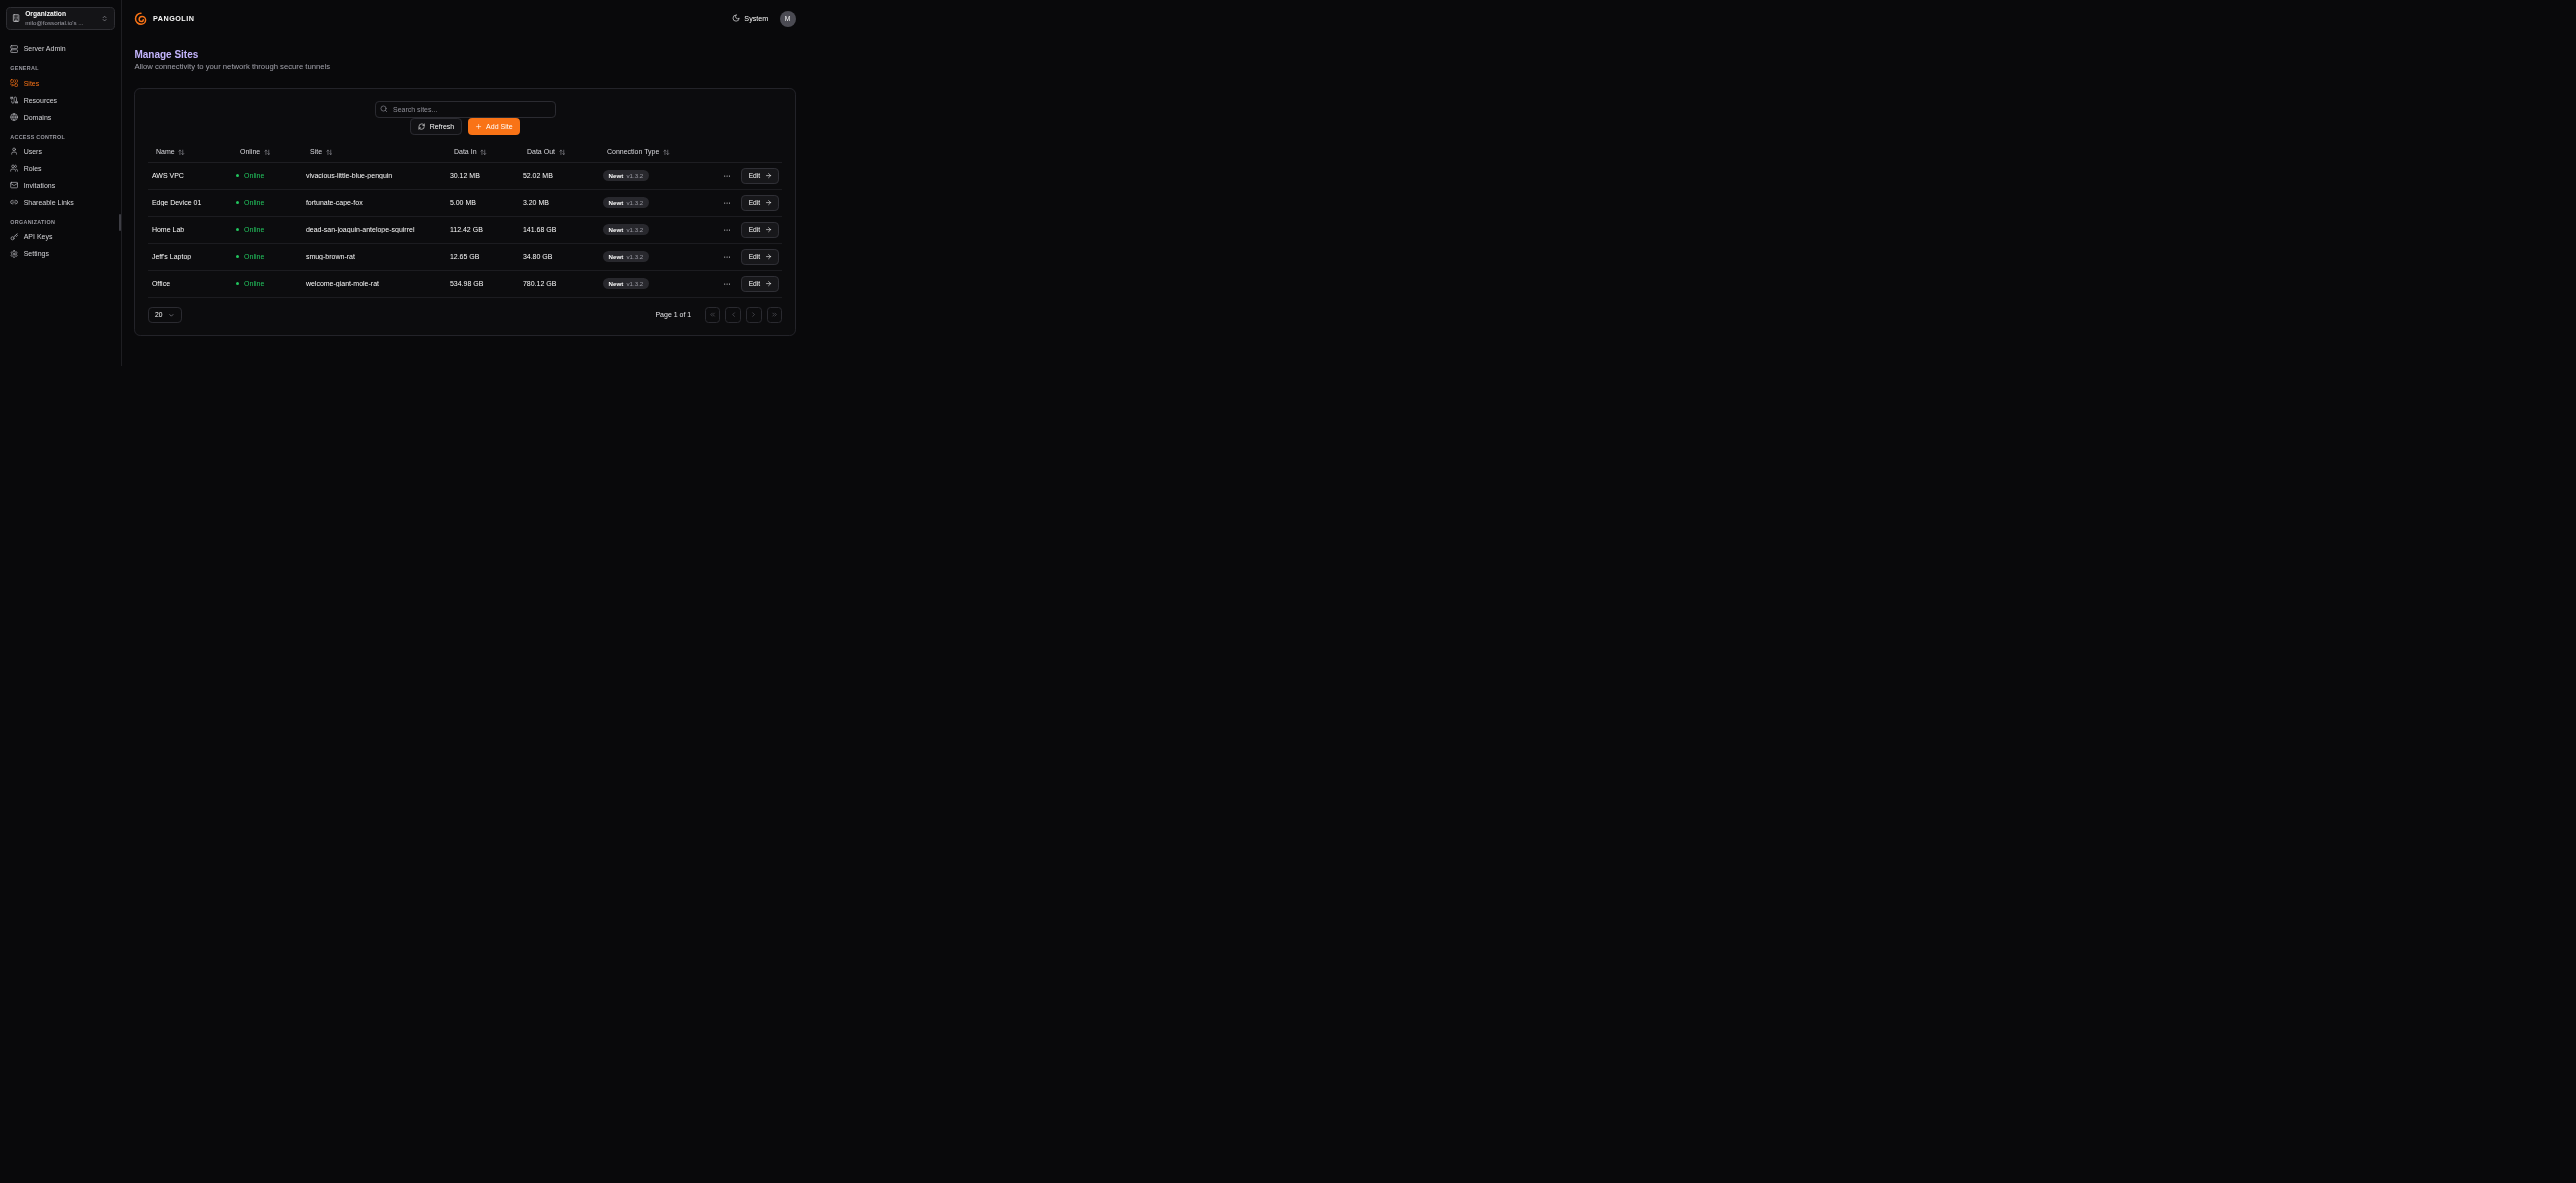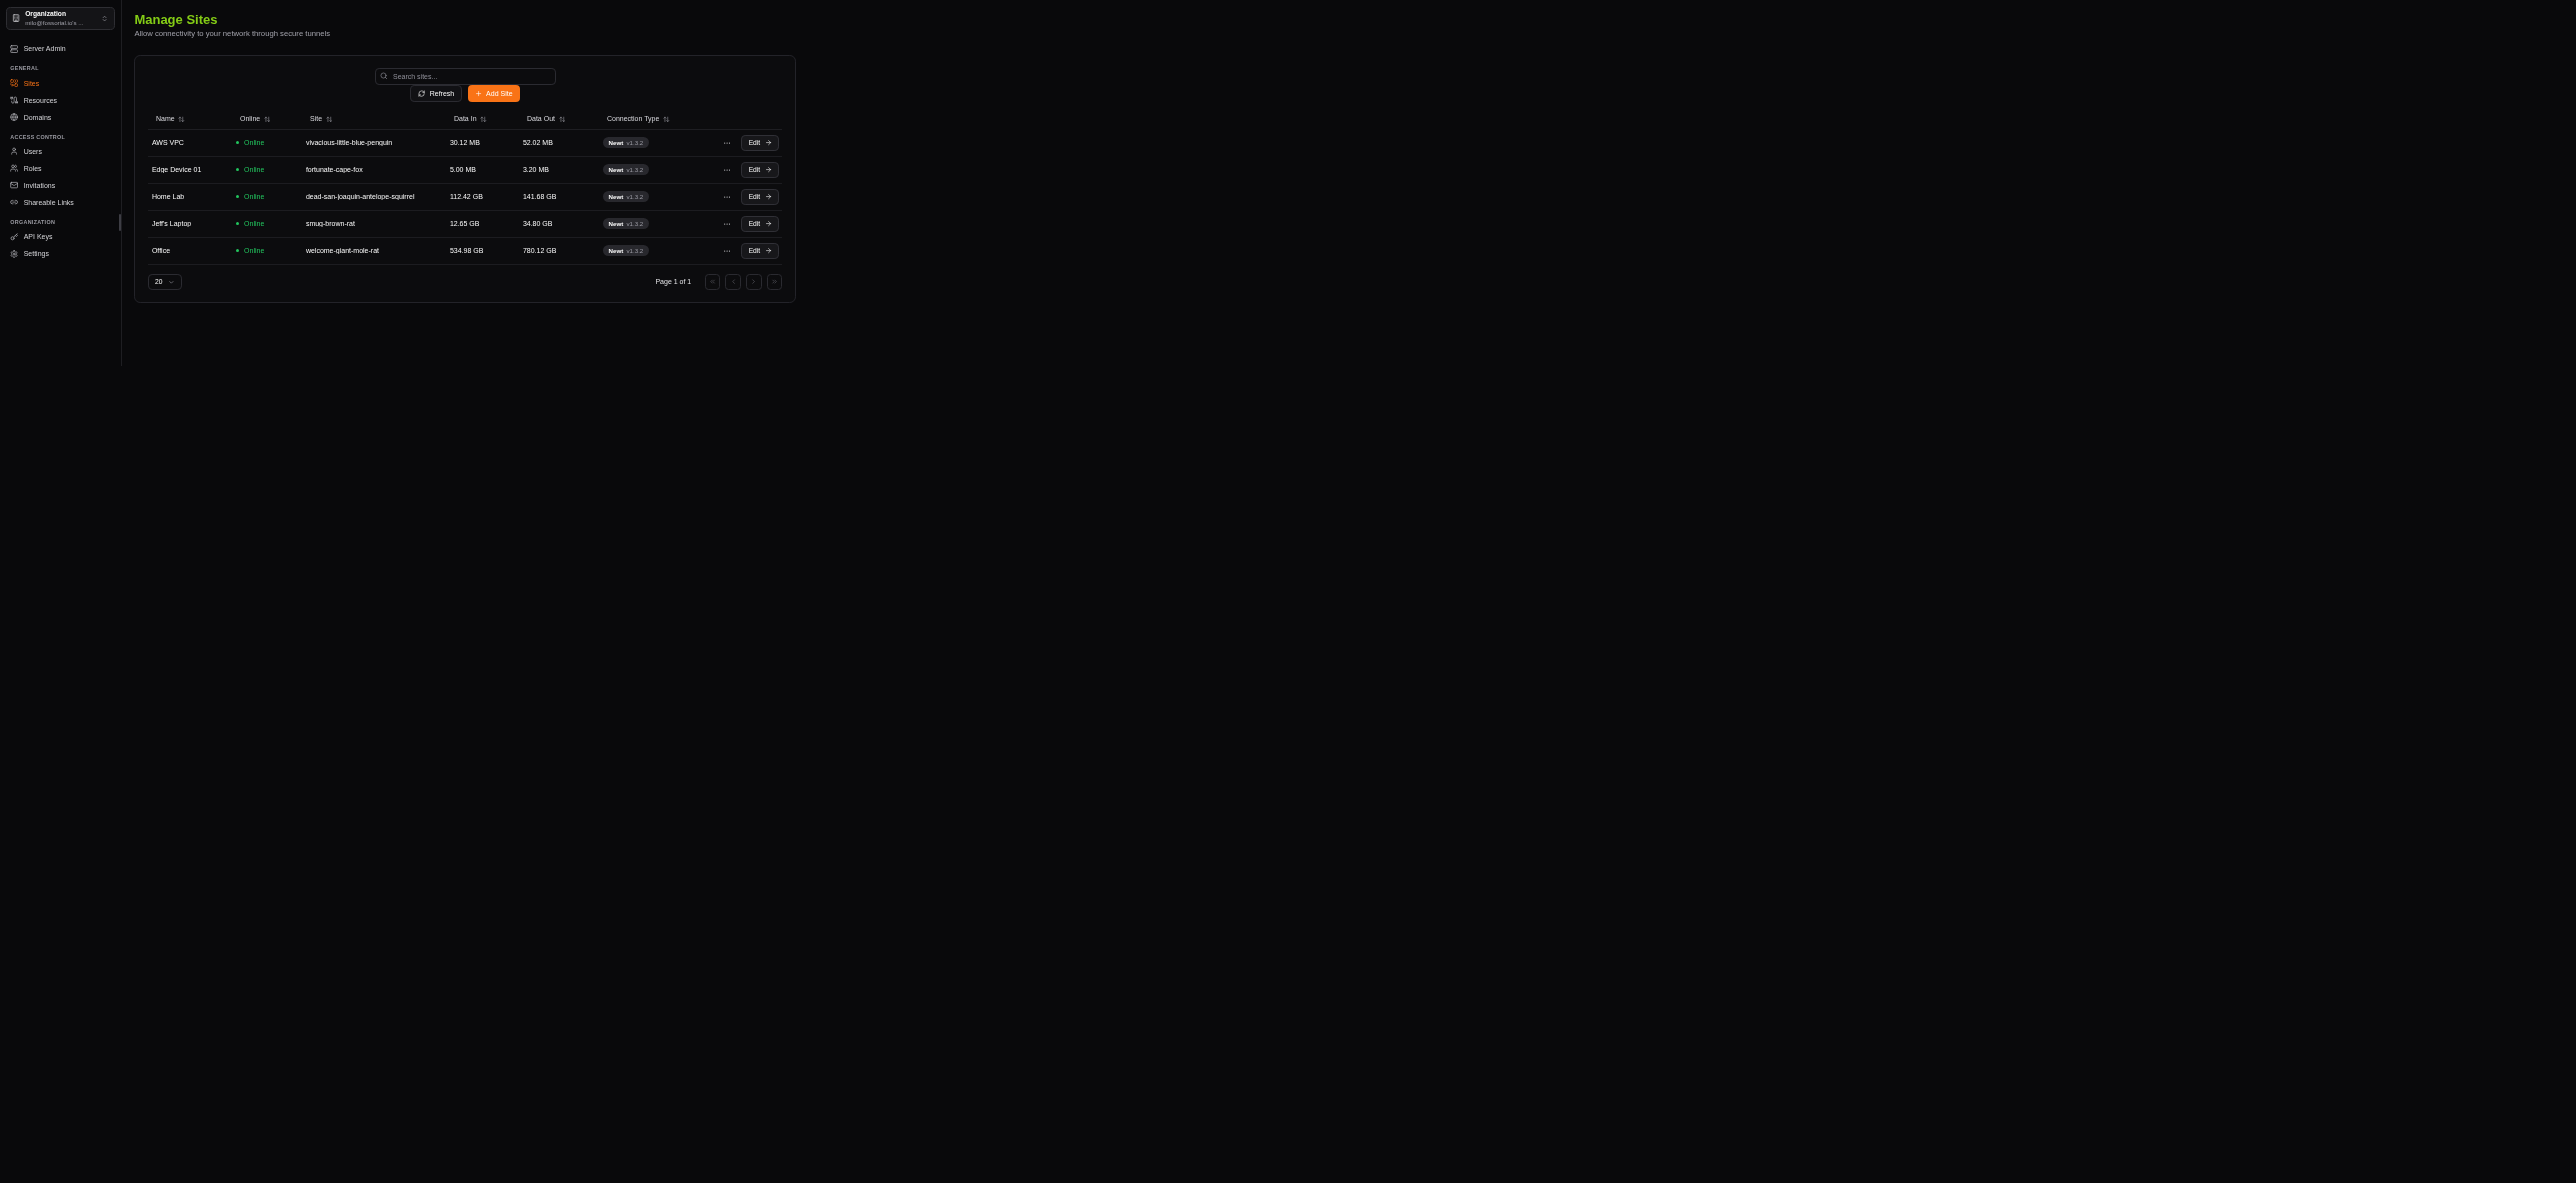--- a/index.html
+++ b/index.html
@@ -54,21 +54,21 @@
   .top-right { display:flex; align-items:center; gap:11.3px; }
   .theme-toggle { display:flex; align-items:center; gap:4.6px; font-size:7.2px; color:#fafafa; }
   .theme-toggle .nav-ic { color:#e4e4e7; }
   .avatar {
     width:16px; height:16px; border-radius:50%; background:#4b4b53;
     display:flex; align-items:center; justify-content:center;
     font-size:6.7px; color:#fafafa;
   }
 
   .page-head { margin-top:12.4px; }
-  .page-title { font-size:13px; font-weight:700; color:#84cc16; }
+  .page-title { font-size:10px; font-weight:700; color:#c4b5fd; }
   .page-subtitle { margin-top:2px; font-size:7.7px; color:#a1a1aa; }
 
   
   .card {
     margin-top:16.5px; border:0.5px solid #232329; background:#0c0c0e;
     border-radius:6.2px; padding:12px 12.4px 12.4px;
   }
   .toolbar { display:flex; align-items:center; justify-content:space-between;flex-direction:column; }
   .search-box {
     position:relative; width:181px; height:17px;
@@ -283,20 +283,43 @@
         </span>
         <span>Settings</span>
       </button>
     </nav>
 
     <div class="sidebar-scroll-thumb"></div>
   </aside>
 
   <main class="main">
 
+    <div class="topbar">
+      <a class="brand" style="text-decoration:none">
+        <span class="brand-logo">
+          <svg viewBox="0 0 32 32" style="width:14px;height:14px;stroke:var(--accent,#f97316);stroke-width:3.4">
+            <path d="M16 3C9 3 3.5 8.5 3.5 15.2 3.5 22.4 9.3 28 16.3 28c5.6 0 10.2-4.4 10.2-9.8 0-4.5-3.6-8.1-8.1-8.1-3.6 0-6.6 2.9-6.6 6.5 0 2.9 2.3 5.2 5.2 5.2 2.3 0 4.2-1.8 4.2-4.1"></path>
+          </svg>
+        </span>
+        <span class="brand-name">PANGOLIN</span>
+      </a>
+      <div class="top-right">
+        <button class="theme-toggle">
+          <span class="nav-ic">
+            <svg class="ic16" viewBox="0 0 24 24">
+                <path d="M12 3a6 6 0 0 0 9 9 9 9 0 1 1-9-9Z"></path>
+              </svg>
+          </span>
+          <span>System</span>
+        </button>
+        <button class="avatar">
+          <span>M</span>
+        </button>
+      </div>
+    </div>
 
     <div class="page-head">
       <h1 class="page-title">Manage Sites</h1>
       <p class="page-subtitle">Allow connectivity to your network through secure tunnels</p>
     </div>
 
     <section class="card">
 
       <div class="toolbar">
         <div class="search-box">

